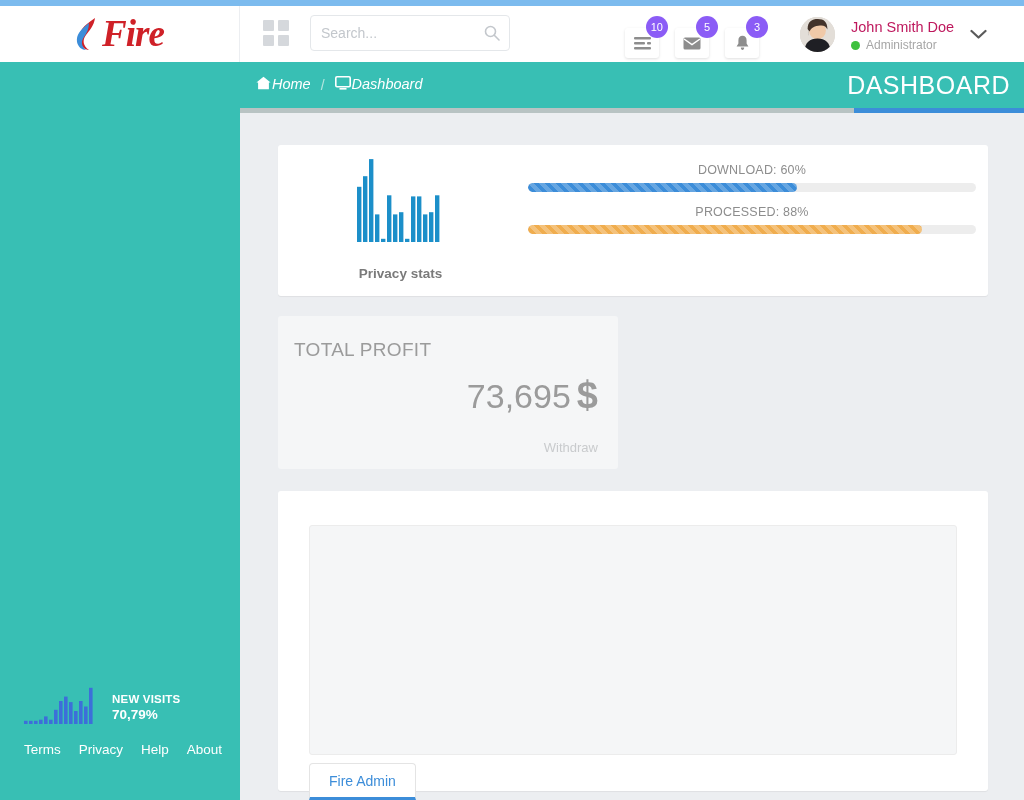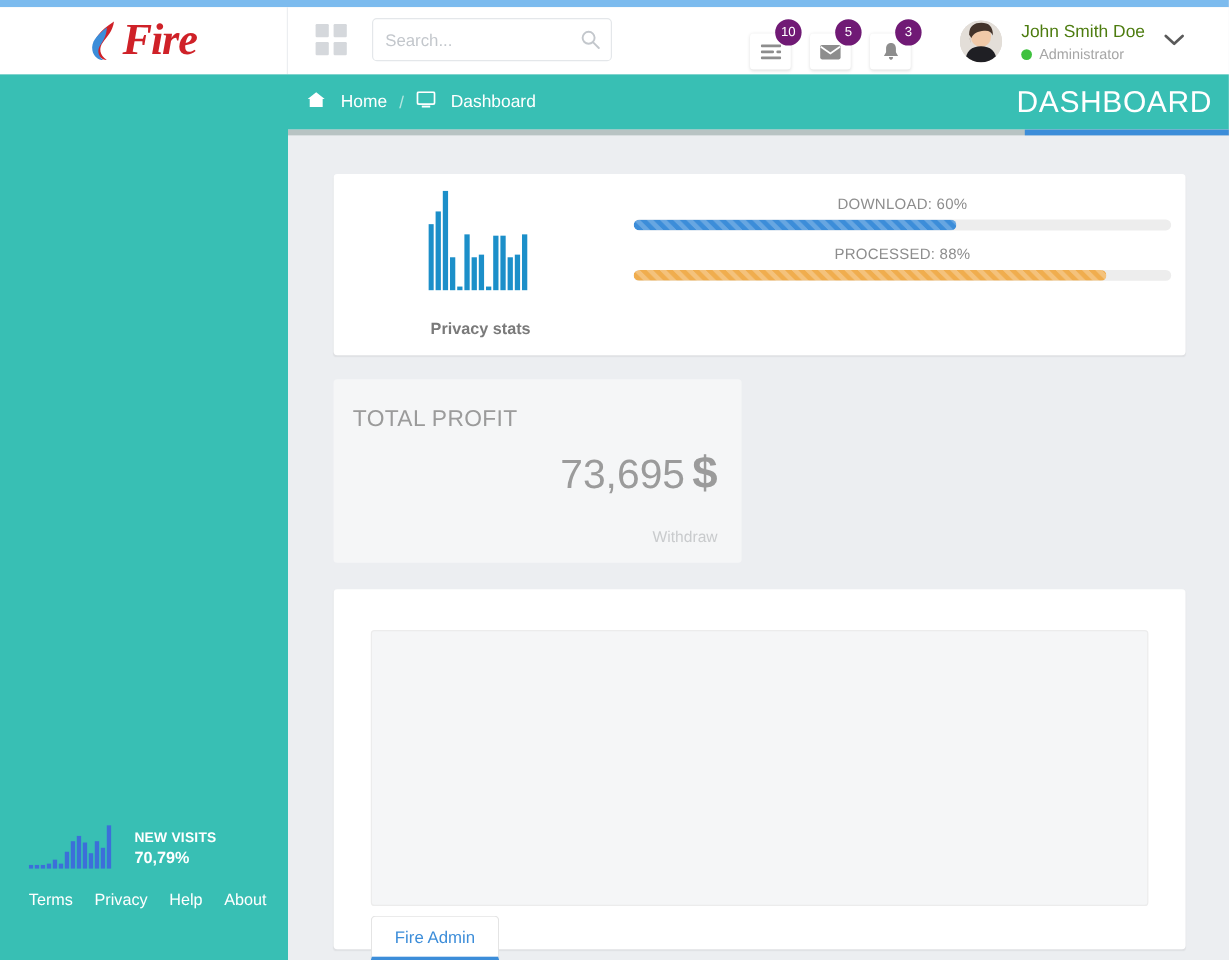--- a/index.html
+++ b/index.html
@@ -49,48 +49,48 @@
   .search-icon { position:absolute; right:9px; top:9px; width:16px; height:16px; }
 
   
   .notif { position:absolute; top:22px; width:34px; height:30px; background:#fff;
            border-radius:3px; box-shadow:0 1px 3px rgba(0,0,0,.13);
            display:flex; align-items:center; justify-content:center; cursor:pointer; }
   .notif.n1 { left:625px; } .notif.n2 { left:675px; } .notif.n3 { left:725px; }
   .badge {
     position:absolute; top:-12px; right:-9px;
     min-width:22px; height:22px; padding:0 5px;
-    background:#701a75; color:#fff; border-radius:11px;
+    background:#8b5cf6; color:#fff; border-radius:11px;
     font-size:11px; line-height:22px; text-align:center; font-weight:normal;
   }
 
   .avatar {
     position:absolute; left:800px; top:11px; width:35px; height:35px;
     border-radius:50%; overflow:hidden; background:#d8d3cd; cursor:pointer;
   }
-  .user-name { position:absolute; left:851px; top:13px; font-size:14.5px; color:#4d7c0f; white-space:nowrap; }
+  .user-name { position:absolute; left:851px; top:13px; font-size:14.5px; color:#be185d; white-space:nowrap; }
   .user-role-row { position:absolute; left:851px; top:32px; display:flex; align-items:center; }
   .dot-online { width:9px; height:9px; border-radius:50%; background:#3ec13e; margin-right:6px; }
   .user-role { font-size:12px; color:#a6a6a6; }
   .caret-down { position:absolute; left:970px; top:20px; cursor:pointer; }
 
   
   .sidebar { position:absolute; left:0; top:62px; width:240px; height:738px; background:#38bfb4;text-decoration:underline; }
   .visits-block { position:absolute; left:24px; top:612px; width:200px; height:50px; display:flex; align-items:flex-end; }
   .visits-spark { width:72px; height:40px; }
   .visits-text { margin-left:16px; margin-bottom:2px; }
   .visits-title { font-size:11.5px; font-weight:bold; color:#ffffff; letter-spacing:.2px; }
   .visits-value { font-size:13.5px; font-weight:bold; color:#ffffff; margin-top:2px; }
   .footer-links { position:absolute; left:24px; top:680px; display:flex; gap:18px; }
   .footer-links a { font-size:13.5px; color:#ffffff; text-decoration:none; cursor:pointer; }
 
   
   .crumb-bar { position:absolute; left:240px; top:62px; width:784px; height:46px; background:#38bfb4; }
   .crumb-inner { position:absolute; left:16px; top:0; height:46px; display:flex; align-items:center; gap:7px; }
-  .crumb-item { display:flex; align-items:center; gap:13px; cursor:pointer; }
+  .crumb-item { display:flex; align-items:flex-start; gap:1px; cursor:pointer;font-style:italic; }
   .crumb-label { font-size:14.5px; color:#ffffff; }
   .crumb-sep { font-size:14px; color:#b6e6e0; margin:0 3px; }
   .page-title {
     position:absolute; right:0; top:0; height:46px; line-height:46px;
     padding-right:14px; font-size:25px; color:#ffffff; letter-spacing:.5px;
   }
   .under-bar { position:absolute; left:240px; top:108px; width:784px; height:5px; background:#b8c3c3; }
   .under-bar-fill { position:absolute; right:0; top:0; height:5px; width:170px; background:#3c8dd9; }
 
   

